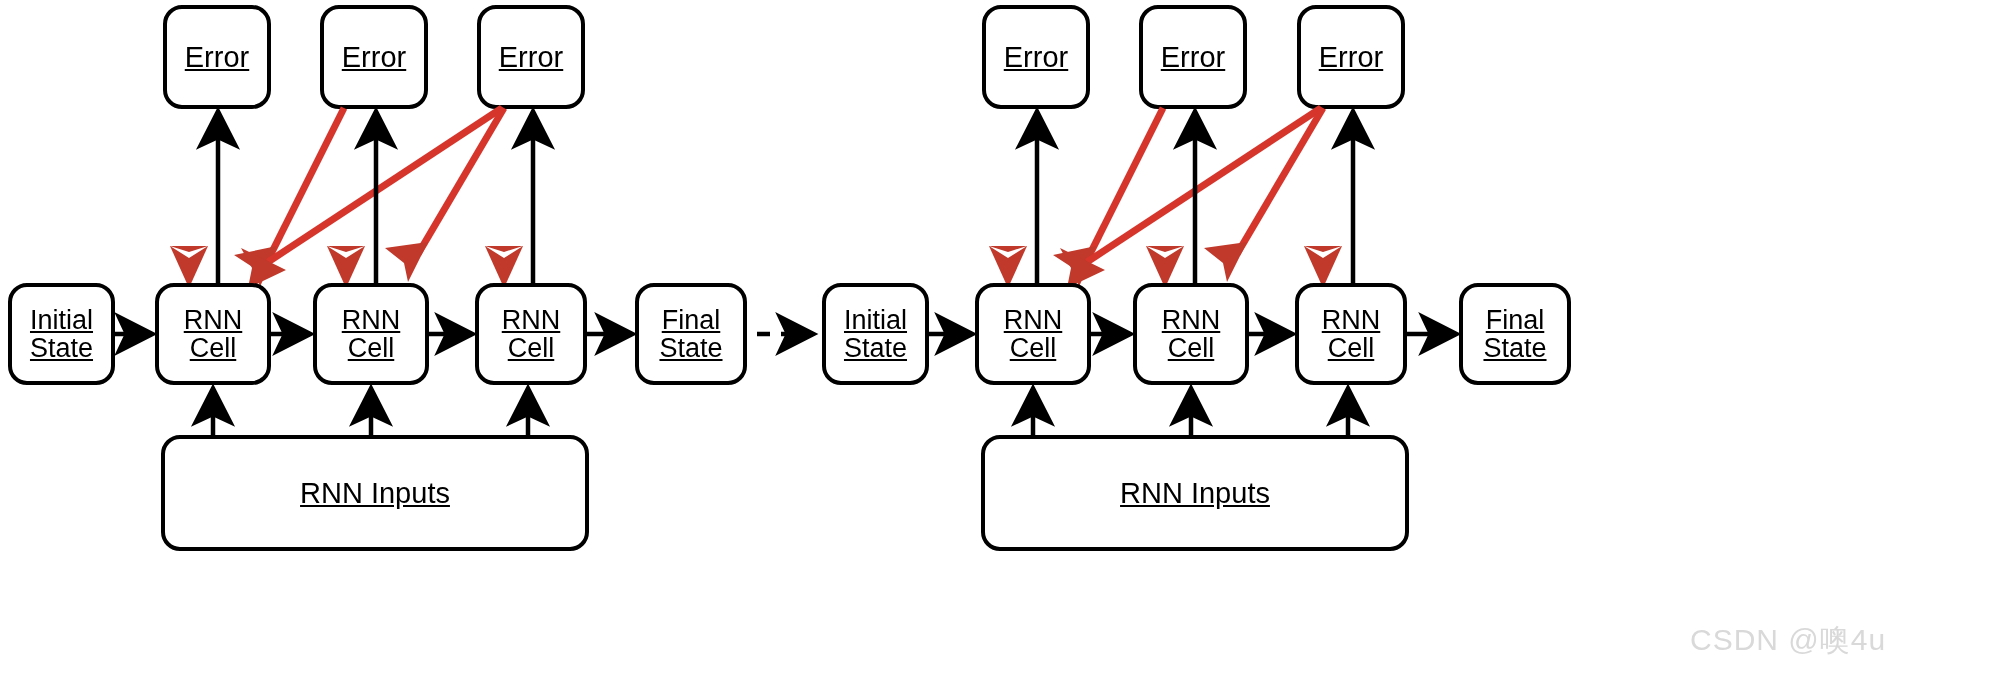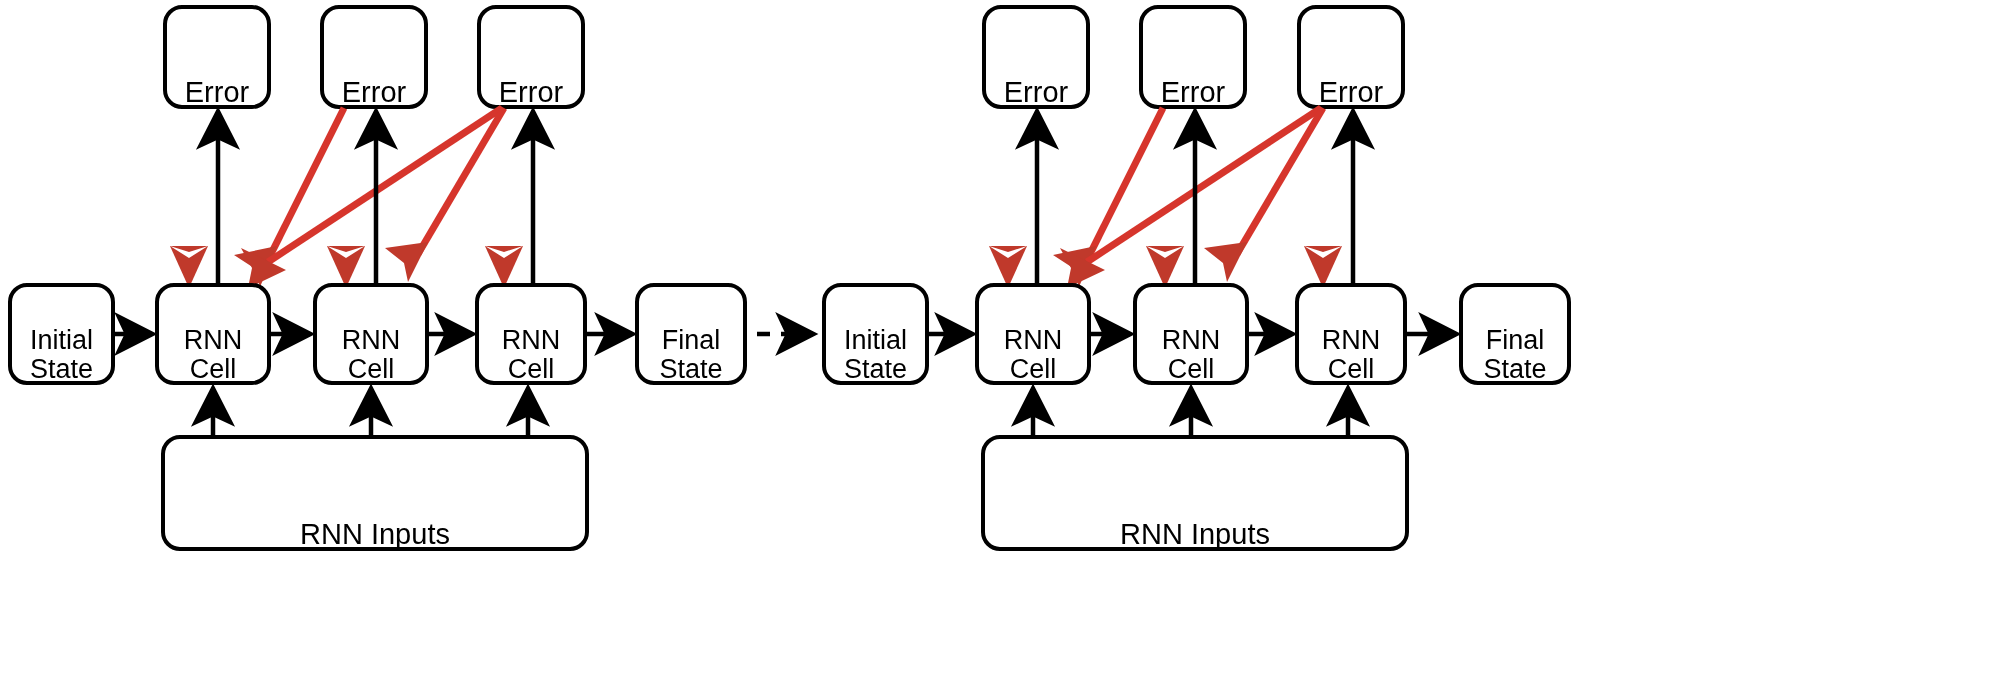--- a/index.html
+++ b/index.html
@@ -2,23 +2,24 @@
 <html><head>
 <meta charset="utf-8">
 <style>
   html,body{margin:0;padding:0;background:#fff;}
   body{width:1996px;height:700px;overflow:hidden;
        font-family:"Liberation Sans", sans-serif;}
   #stage{position:relative;width:1996px;height:700px;background:#ffffff;}
   svg#canvas{position:absolute;left:0;top:0;width:1996px;height:700px;}
   .boxlabel{
     position:absolute;display:flex;flex-direction:column;
-    align-items:center;justify-content:flex-end;
+    align-items:center;justify-content:center;
     text-align:center;color:#000;line-height:1.05;
     pointer-events:none;
+    text-decoration:underline;
   }
   .boxlabel span{display:block;}
   .fs-28{font-size:27px;}
   .fs-29{font-size:29px;}
   .watermark{
     position:absolute;color:#d9d9d9;font-size:30px;
     font-family:"Liberation Sans", sans-serif;letter-spacing:1px;
     white-space:nowrap;
   }
 </style>
@@ -202,14 +203,15 @@
     <span>Cell</span>
   </div>
   <div class="boxlabel fs-28" style="left:1461px;top:285px;width:108px;height:98px;">
     <span>Final</span>
     <span>State</span>
   </div>
   <div class="boxlabel fs-29" style="left:983px;top:437px;width:424px;height:112px;">
     <span>RNN Inputs</span>
   </div>
 
+  <div class="watermark" style="left:1690px;top:620px;">CSDN @噢4u</div>
 
 </div>
 
 </body></html>

